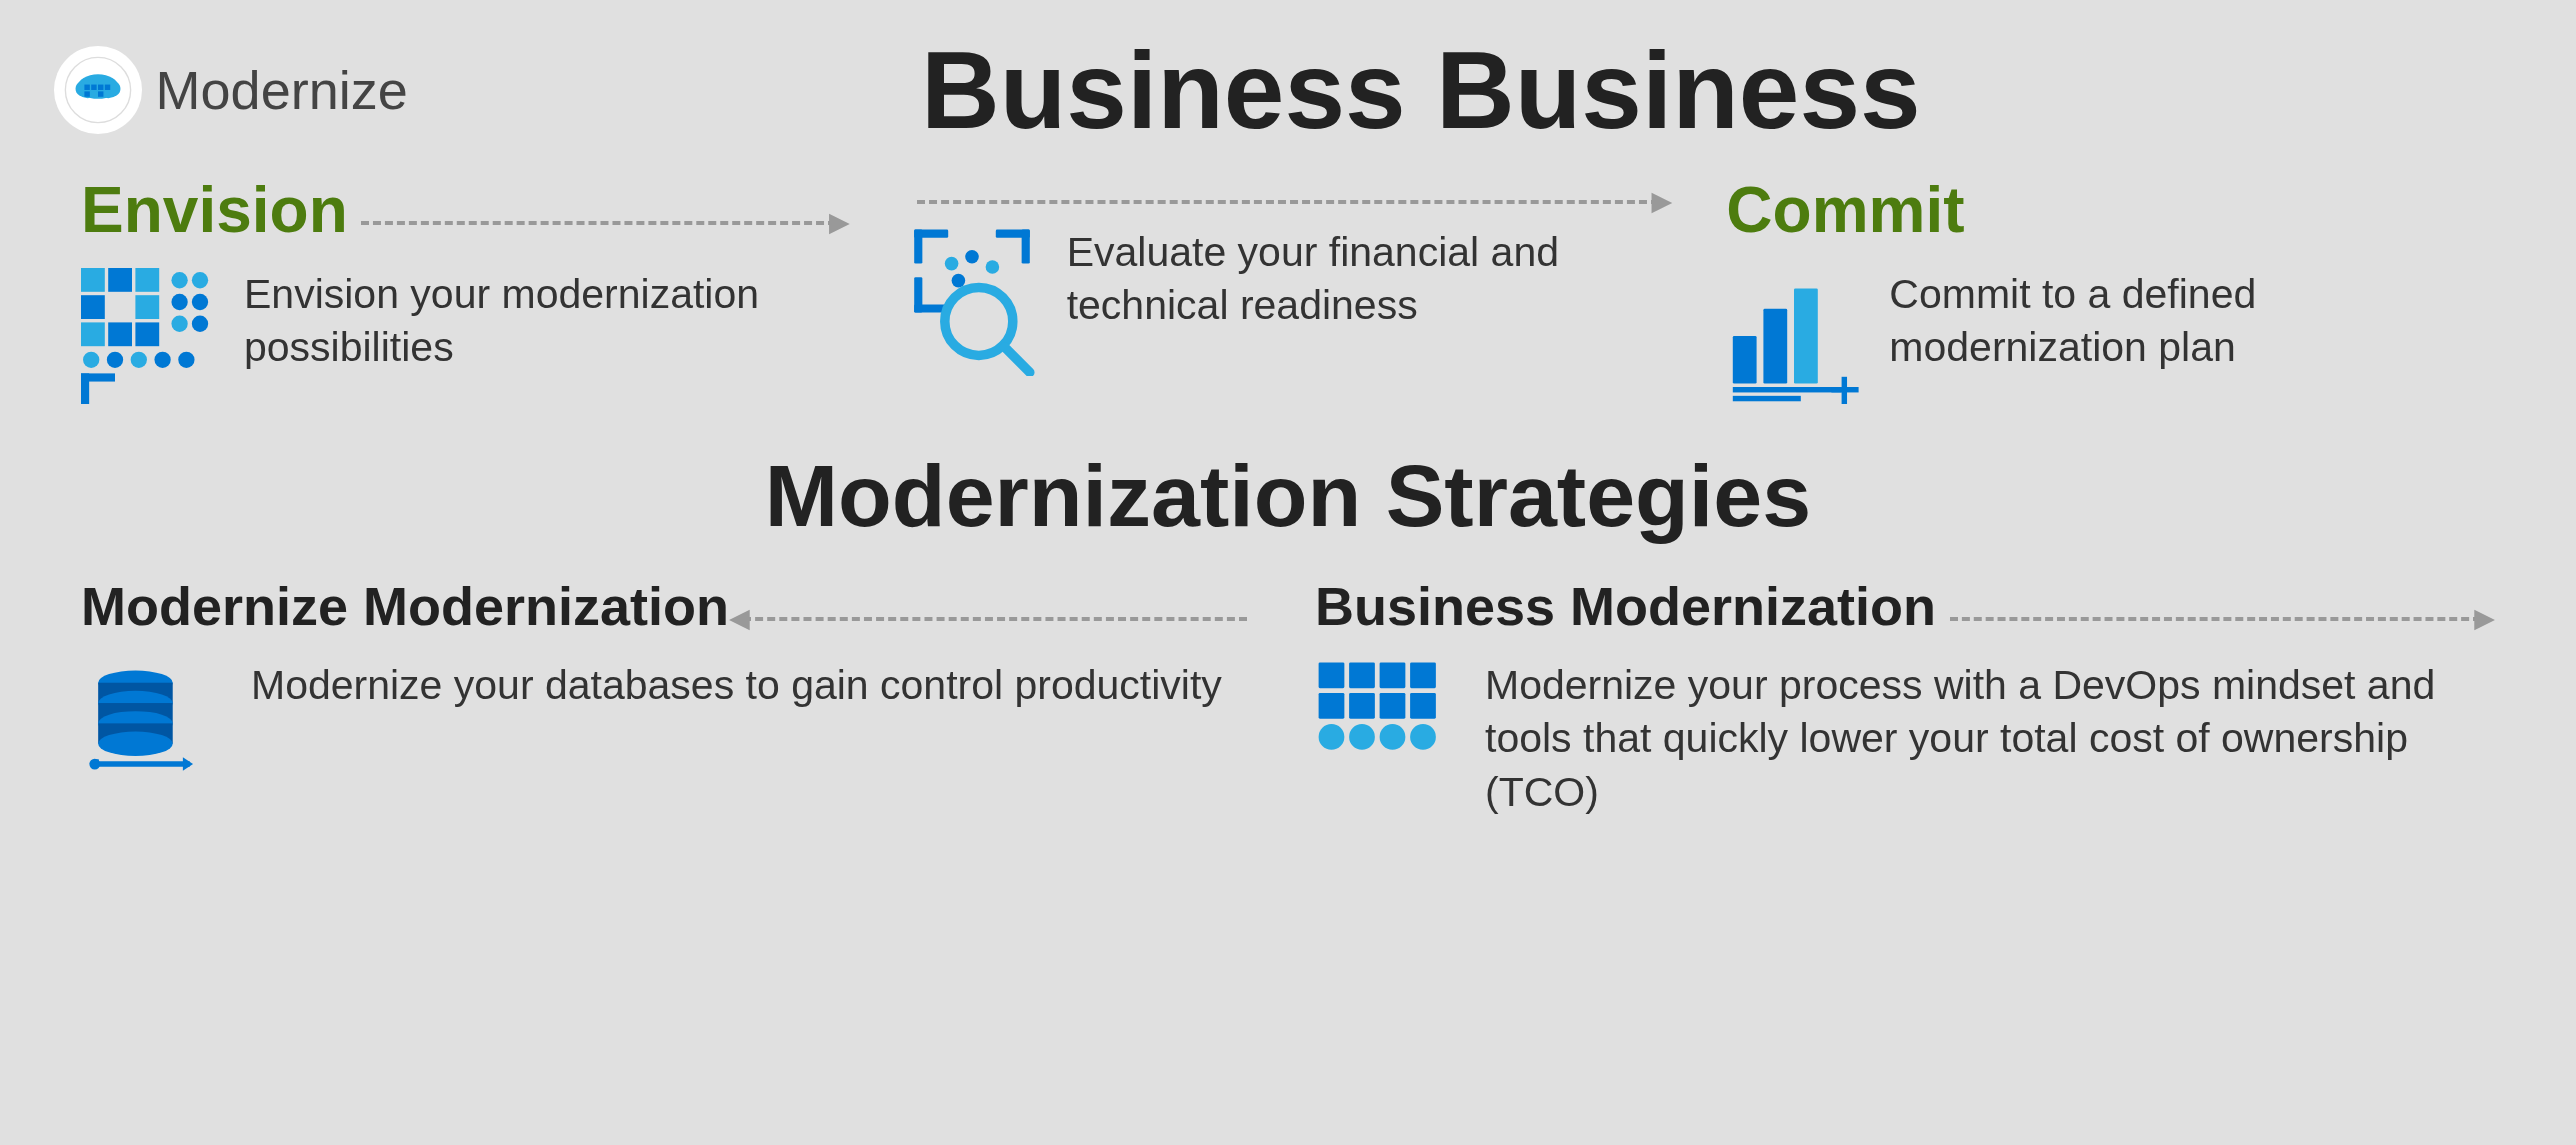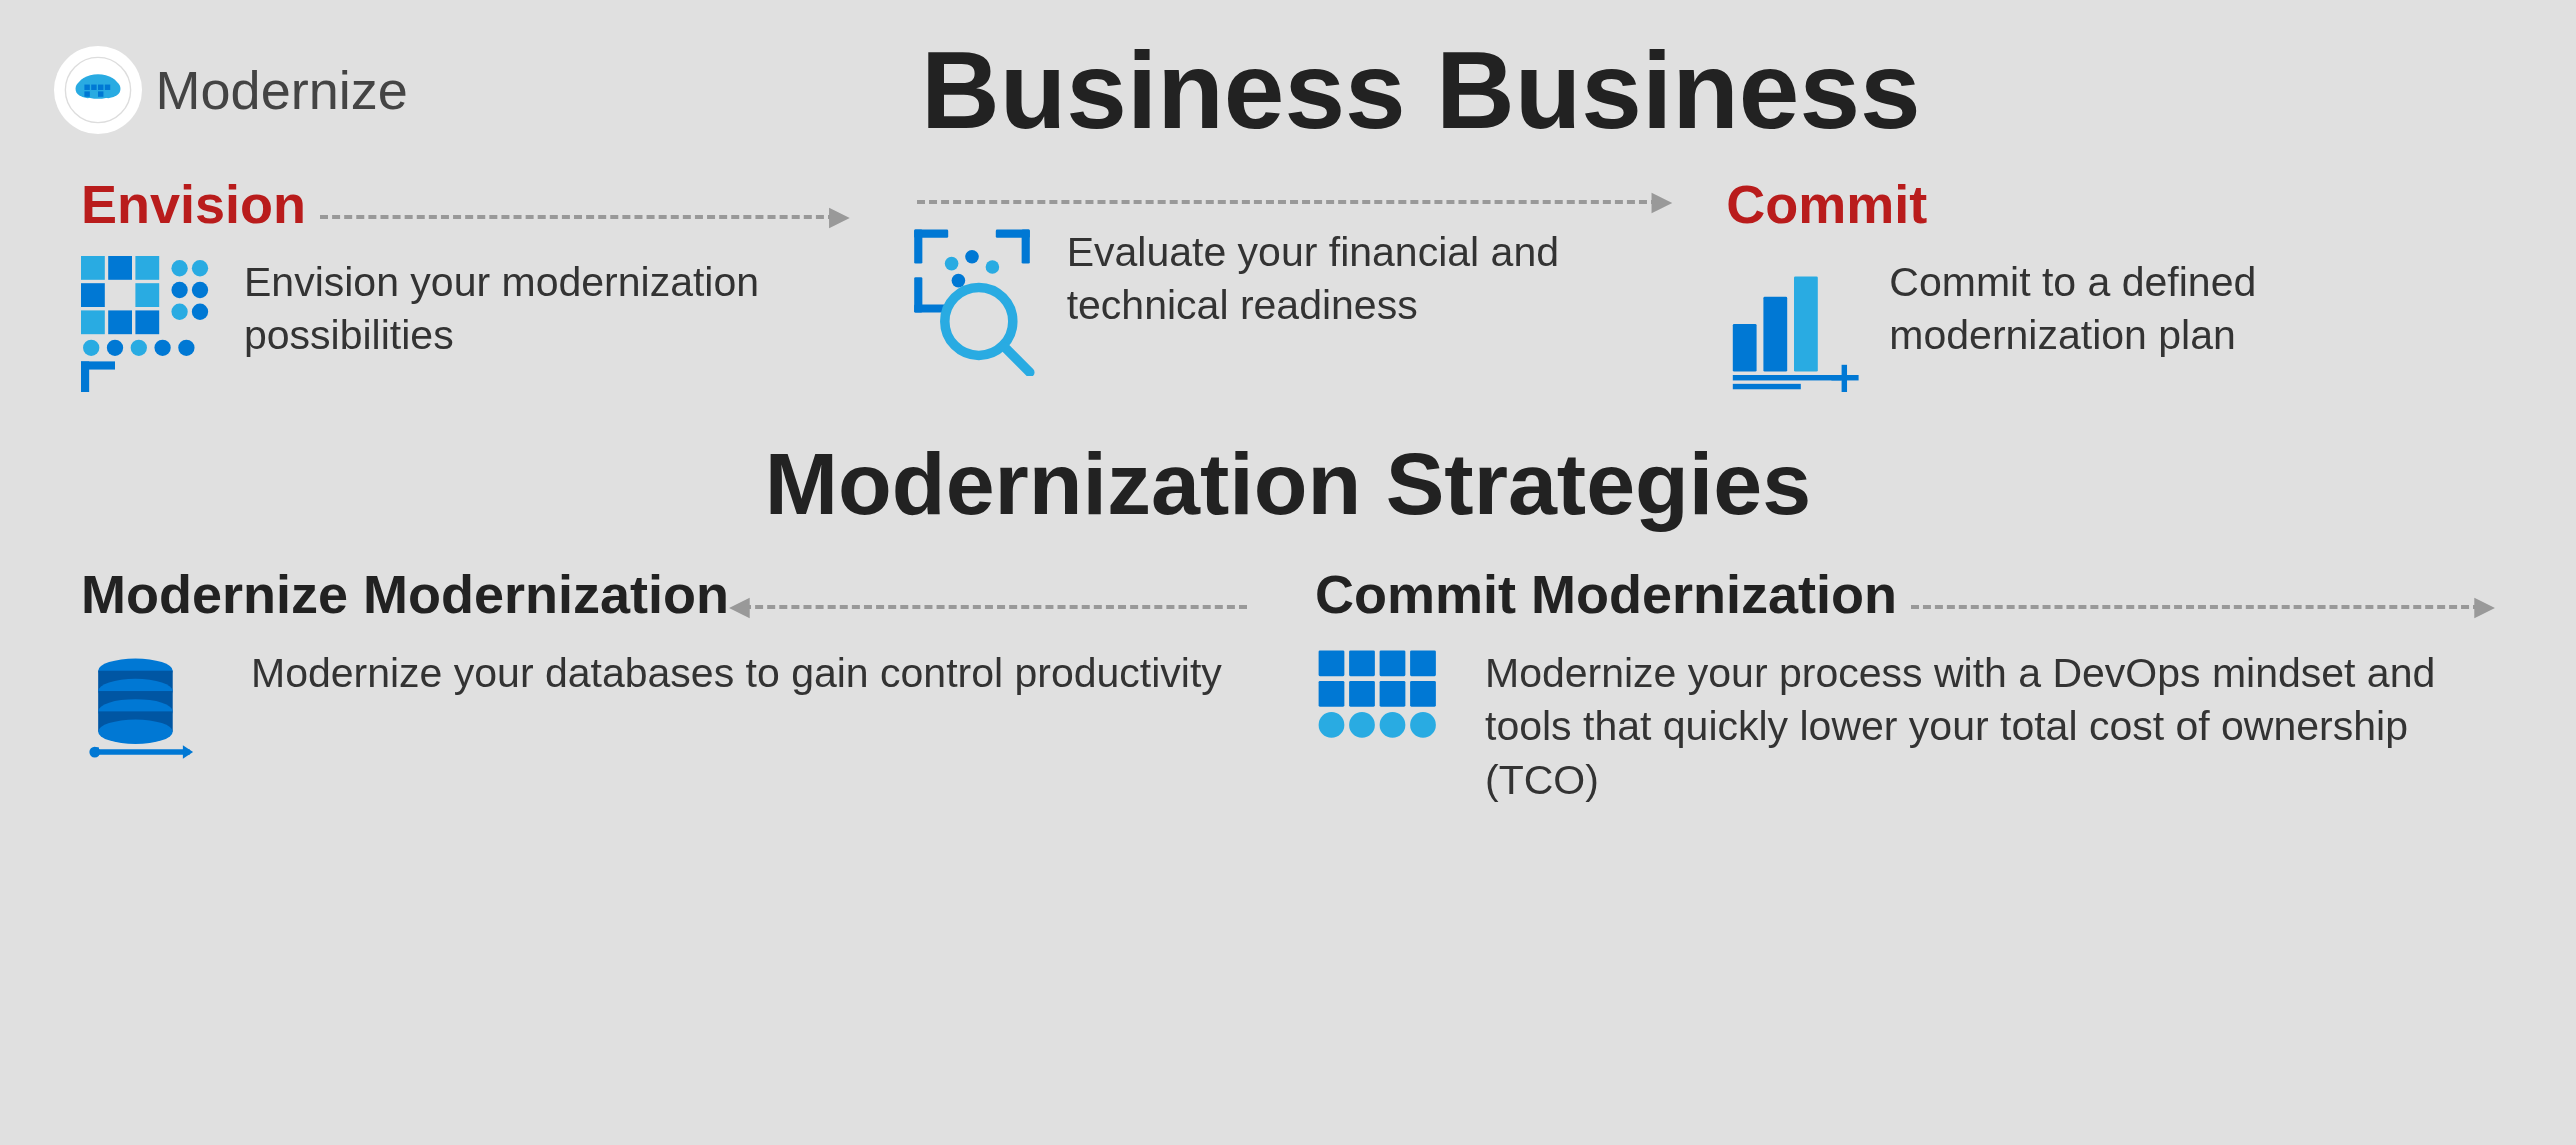--- a/index.html
+++ b/index.html
@@ -88,23 +88,23 @@
     }
 
     .step-header {
       display: flex;
       align-items: center;
       width: 100%;
       margin-bottom: 20.4px;
     }
 
     .step-title {
-      font-size: 54px;
+      font-size: 64px;
       font-weight: 700;
-      color: #b91c1c;
+      color: #4d7c0f;
     }
 
     .step-arrow {
       flex: 1;
       height: 5.4px;
       border-top: 4.1px dashed #999;
       margin: 0 13.6px;
       margin-top: 27px;
       position: relative;
     }
@@ -384,21 +384,21 @@
             <circle cx="20" cy="155" r="8" fill="#0078D4"></circle>
             <rect x="20" y="148" width="6" height="6" fill="#0078D4"></rect>
           </svg>
         </div>
         <p class="ms-step-desc">Modernize your databases to gain control productivity</p>
       </div>
     </div>
 
     <div class="ms-step">
       <div class="ms-step-header">
-        <span class="ms-step-title">Commit Modernization</span>
+        <span class="ms-step-title">Business Modernization</span>
         <div class="ms-arrow-right"></div>
       </div>
       <div class="ms-step-content">
         <div class="ms-step-icon">
           <svg width="136" height="122" viewBox="0 0 200 180">
 
             <rect x="5" y="5" width="38" height="38" fill="#0078D4" rx="2"></rect>
             <rect x="50" y="5" width="38" height="38" fill="#0078D4" rx="2"></rect>
             <rect x="95" y="5" width="38" height="38" fill="#0078D4" rx="2"></rect>
             <rect x="140" y="5" width="38" height="38" fill="#0078D4" rx="2"></rect>

